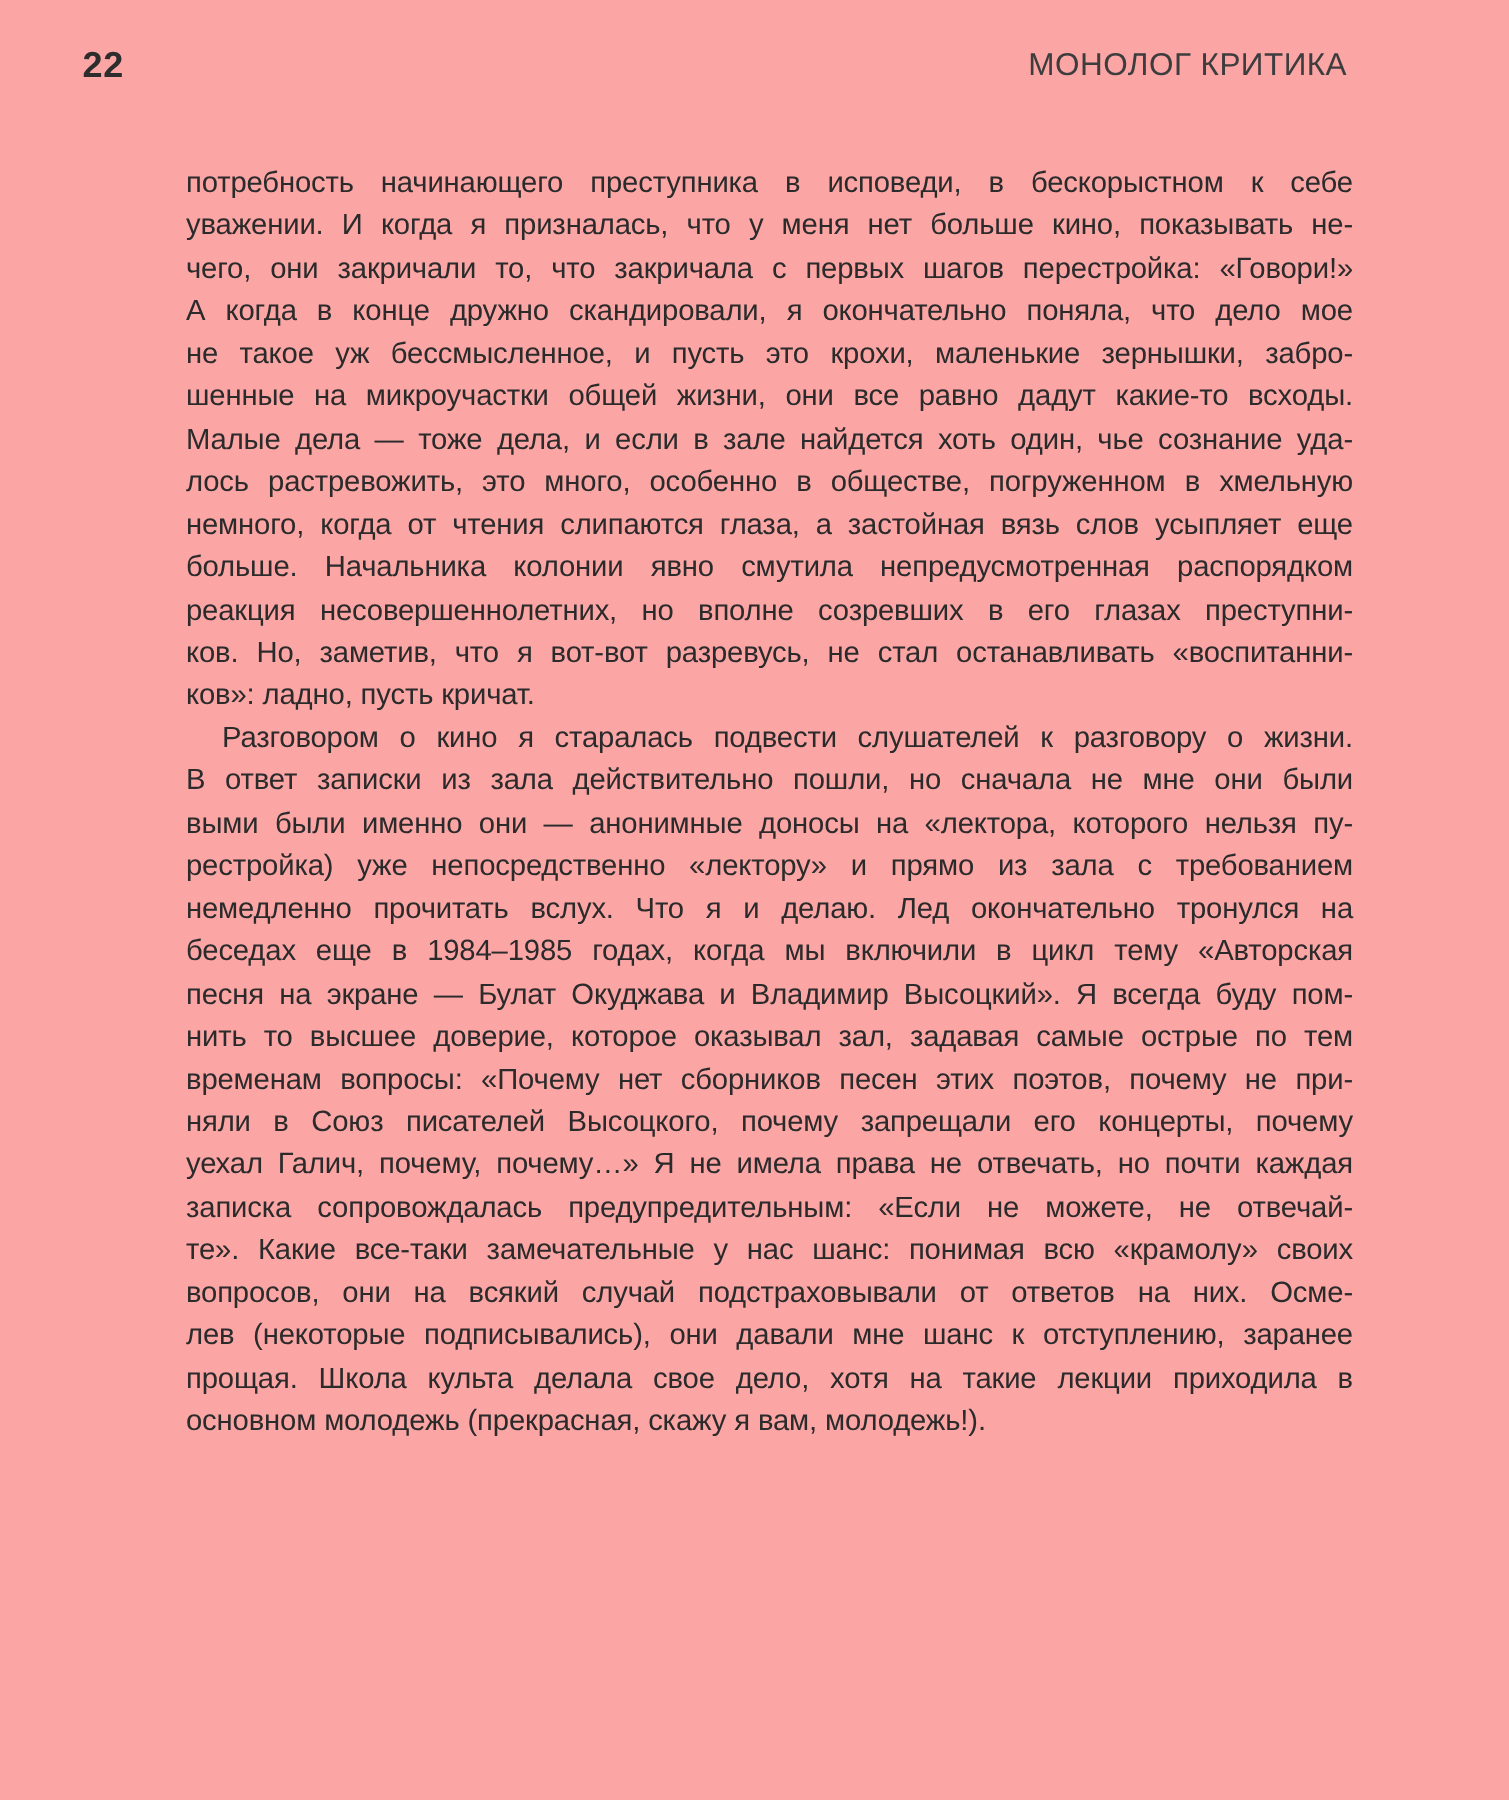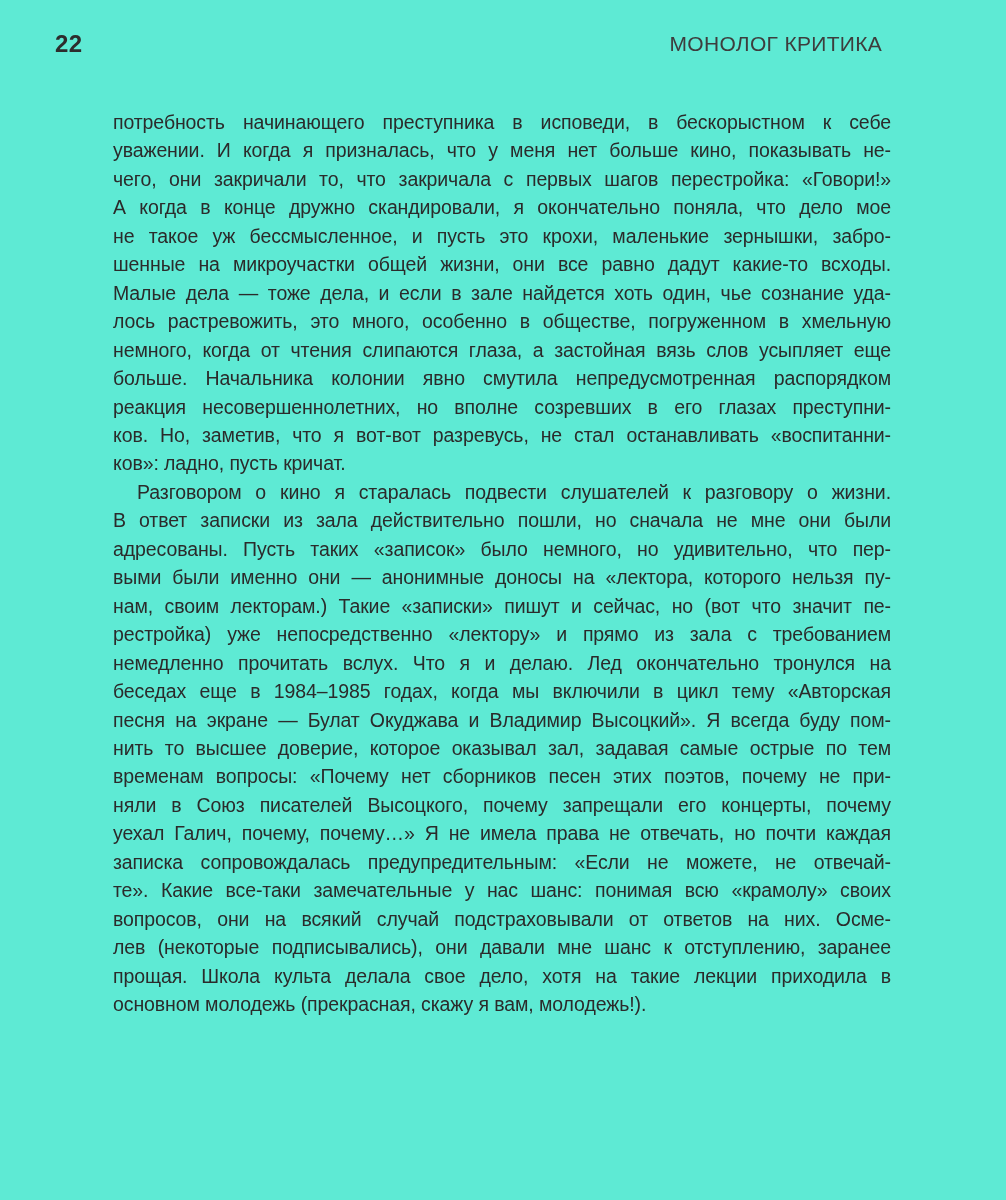--- a/index.html
+++ b/index.html
@@ -4,21 +4,21 @@
 <style>
   html, body {
     margin: 0;
     padding: 0;
     background: #ffffff;
   }
   .page {
     position: relative;
     width: 1006px;
     height: 1200px;
-    background: #5eead4;
+    background: #fca5a5;
     overflow: hidden;
     font-family: "Liberation Sans", "DejaVu Sans", sans-serif;
   }
   .page-header {
     position: absolute;
     top: 30px;
     left: 55px;
     right: 108px;
     height: 30px;
   }
@@ -26,30 +26,30 @@
     position: absolute;
     left: 0;
     top: 0;
     font-size: 24px;
     font-weight: 600;
     color: #2d2d2d;
     letter-spacing: 0.5px;
   }
   .running-title {
     position: absolute;
-    right: 16px;
+    right: 0;
     top: 2px;
     font-size: 21px;
     font-weight: 400;
     color: #3d3d3d;
     letter-spacing: 0.3px;
   }
   .text-block {
     position: absolute;
-    left: 113px;
+    left: 124px;
     top: 108px;
     width: 778px;
     color: #2b2b2b;
     font-size: 19.5px;
     line-height: 28.45px;
     letter-spacing: -0.1px;
   }
   .para { margin: 0; padding: 0; }
   .line {
     text-align: justify;
@@ -86,23 +86,21 @@
         <div class="line">лось растревожить, это много, особенно в обществе, погруженном в хмельную</div>
         <div class="line">немного, когда от чтения слипаются глаза, а застойная вязь слов усыпляет еще</div>
         <div class="line">больше. Начальника колонии явно смутила непредусмотренная распорядком</div>
         <div class="line">реакция несовершеннолетних, но вполне созревших в его глазах преступни-</div>
         <div class="line">ков. Но, заметив, что я вот-вот разревусь, не стал останавливать «воспитанни-</div>
         <div class="line last-line">ков»: ладно, пусть кричат.</div>
       </div>
       <div class="para indented">
         <div class="line first-line">Разговором о кино я старалась подвести слушателей к разговору о жизни.</div>
         <div class="line">В ответ записки из зала действительно пошли, но сначала не мне они были</div>
-        <div class="line">адресованы. Пусть таких «записок» было немного, но удивительно, что пер-</div>
         <div class="line">выми были именно они — анонимные доносы на «лектора, которого нельзя пу-</div>
-        <div class="line">нам, своим лекторам.) Такие «записки» пишут и сейчас, но (вот что значит пе-</div>
         <div class="line">рестройка) уже непосредственно «лектору» и прямо из зала с требованием</div>
         <div class="line">немедленно прочитать вслух. Что я и делаю. Лед окончательно тронулся на</div>
         <div class="line">беседах еще в 1984–1985 годах, когда мы включили в цикл тему «Авторская</div>
         <div class="line">песня на экране — Булат Окуджава и Владимир Высоцкий». Я всегда буду пом-</div>
         <div class="line">нить то высшее доверие, которое оказывал зал, задавая самые острые по тем</div>
         <div class="line">временам вопросы: «Почему нет сборников песен этих поэтов, почему не при-</div>
         <div class="line">няли в Союз писателей Высоцкого, почему запрещали его концерты, почему</div>
         <div class="line">уехал Галич, почему, почему…» Я не имела права не отвечать, но почти каждая</div>
         <div class="line">записка сопровождалась предупредительным: «Если не можете, не отвечай-</div>
         <div class="line">те». Какие все-таки замечательные у нас шанс: понимая всю «крамолу» своих</div>

